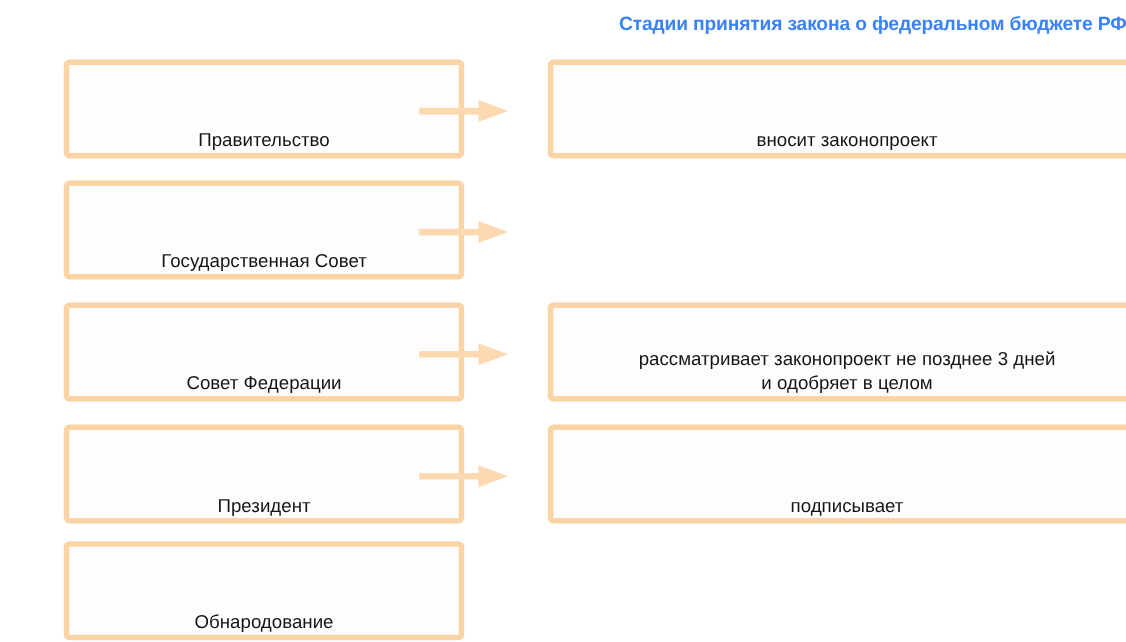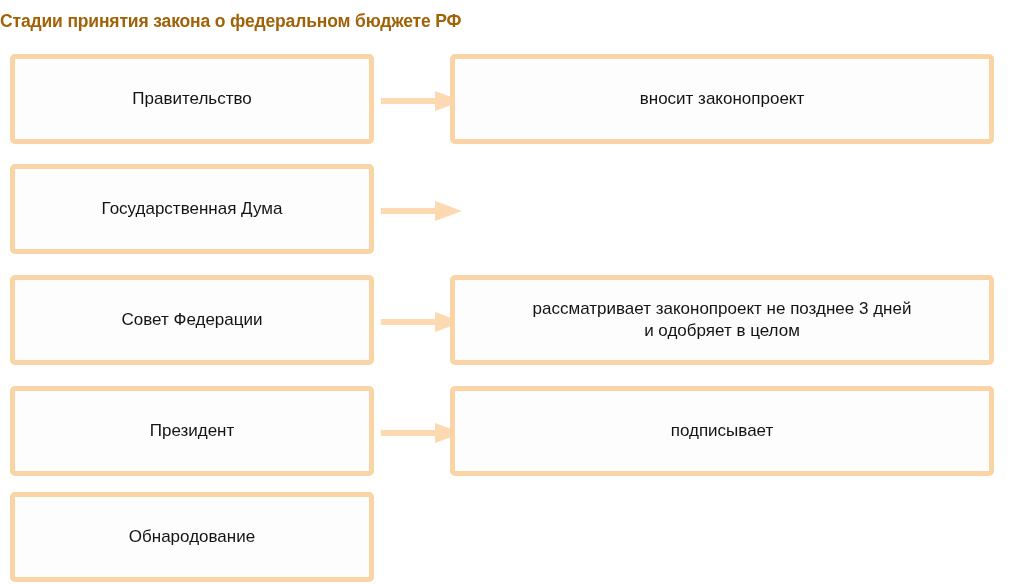--- a/index.html
+++ b/index.html
@@ -20,46 +20,47 @@
     width: 1024px;
     height: 584px;
     box-sizing: border-box;
   }
 
   .diagram-title {
     position: absolute;
     top: 11px;
     left: 0;
     width: 1024px;
-    text-align: left;
+    text-align: right;
     font-size: 17.5px;
     font-weight: bold;
     letter-spacing: -0.15px;
-    color: #a16207;
+    color: #3b82f6;
   }
 
   .row {
     position: absolute;
     left: 0;
     width: 1024px;
     height: 90px;
   }
 
   .box {
     position: absolute;
     box-sizing: border-box;
     background: #fdfdfd;
     border: 5px solid #fbd4a6;
     border-radius: 5px;
     display: flex;
-    align-items: center;
+    align-items: flex-end;
     justify-content: center;
     text-align: center;
     line-height: 1.30;
     color: #141414;
+    margin-left: 48px;
   }
 
   .box-left {
     left: 10px;
     width: 364px;
     height: 90px;
     font-size: 17px;
   }
 
   .box-right {
@@ -106,21 +107,21 @@
         <path d="M0 8 H54 V1 L81 11 L54 21 V14 H0 Z" fill="#FCD9B0"></path>
       </svg>
     </div>
     <div class="box box-right">
       <span class="box-text">вносит законопроект</span>
     </div>
   </div>
 
   <div class="row row-2">
     <div class="box box-left">
-      <span class="box-text">Государственная Дума</span>
+      <span class="box-text">Государственная Совет</span>
     </div>
     <div class="arrow">
       <svg width="81" height="22" viewBox="0 0 81 22" xmlns="http://www.w3.org/2000/svg">
         <path d="M0 8 H54 V1 L81 11 L54 21 V14 H0 Z" fill="#FCD9B0"></path>
       </svg>
     </div>
   </div>
 
   <div class="row row-3">
     <div class="box box-left">

